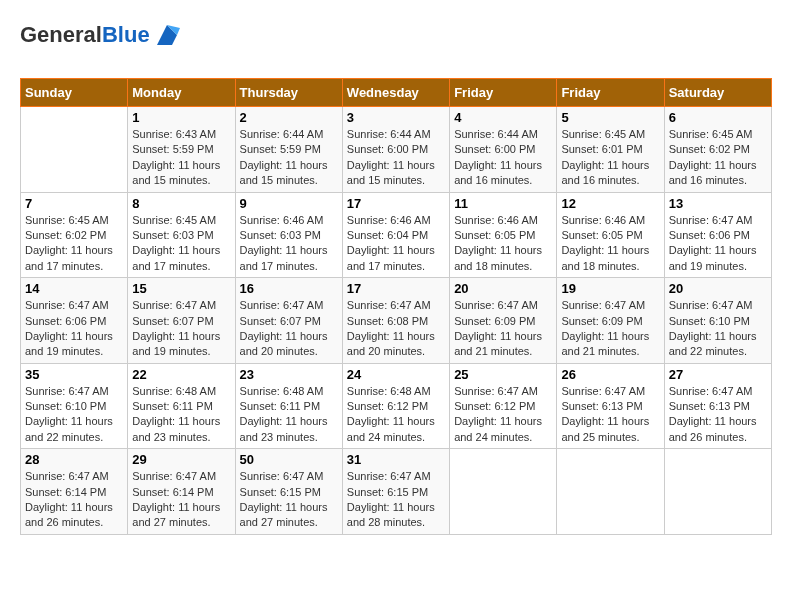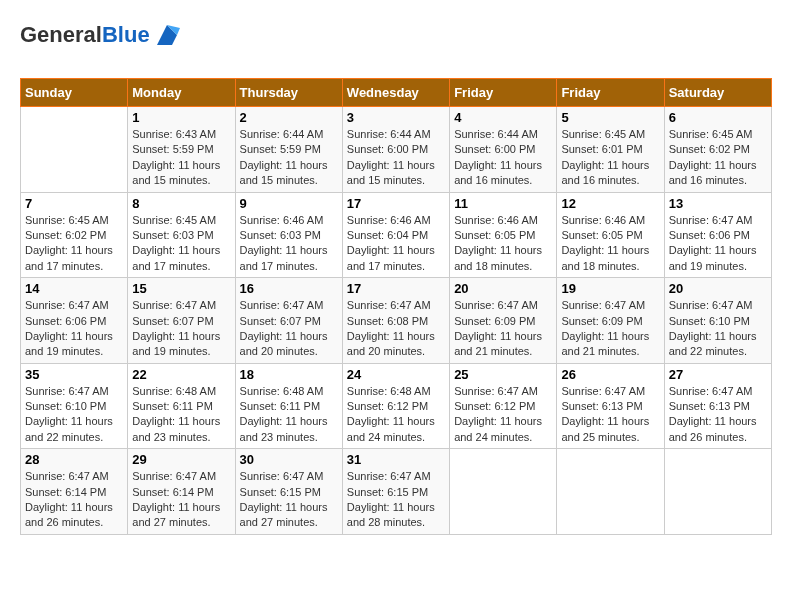--- a/index.html
+++ b/index.html
@@ -204,21 +204,21 @@
       <tr>
         <td>
           <span class="day-num">35</span>
           <div class="day-info">Sunrise: 6:47 AM<br>Sunset: 6:10 PM<br>Daylight: 11 hours and 22 minutes.</div>
         </td>
         <td>
           <span class="day-num">22</span>
           <div class="day-info">Sunrise: 6:48 AM<br>Sunset: 6:11 PM<br>Daylight: 11 hours and 23 minutes.</div>
         </td>
         <td>
-          <span class="day-num">18</span>
+          <span class="day-num">23</span>
           <div class="day-info">Sunrise: 6:48 AM<br>Sunset: 6:11 PM<br>Daylight: 11 hours and 23 minutes.</div>
         </td>
         <td>
           <span class="day-num">24</span>
           <div class="day-info">Sunrise: 6:48 AM<br>Sunset: 6:12 PM<br>Daylight: 11 hours and 24 minutes.</div>
         </td>
         <td>
           <span class="day-num">25</span>
           <div class="day-info">Sunrise: 6:47 AM<br>Sunset: 6:12 PM<br>Daylight: 11 hours and 24 minutes.</div>
         </td>
@@ -234,21 +234,21 @@
       <tr>
         <td>
           <span class="day-num">28</span>
           <div class="day-info">Sunrise: 6:47 AM<br>Sunset: 6:14 PM<br>Daylight: 11 hours and 26 minutes.</div>
         </td>
         <td>
           <span class="day-num">29</span>
           <div class="day-info">Sunrise: 6:47 AM<br>Sunset: 6:14 PM<br>Daylight: 11 hours and 27 minutes.</div>
         </td>
         <td>
-          <span class="day-num">30</span>
+          <span class="day-num">50</span>
           <div class="day-info">Sunrise: 6:47 AM<br>Sunset: 6:15 PM<br>Daylight: 11 hours and 27 minutes.</div>
         </td>
         <td>
           <span class="day-num">31</span>
           <div class="day-info">Sunrise: 6:47 AM<br>Sunset: 6:15 PM<br>Daylight: 11 hours and 28 minutes.</div>
         </td>
         <td class="empty-cell"></td>
         <td class="empty-cell"></td>
         <td class="empty-cell"></td>
       </tr>

